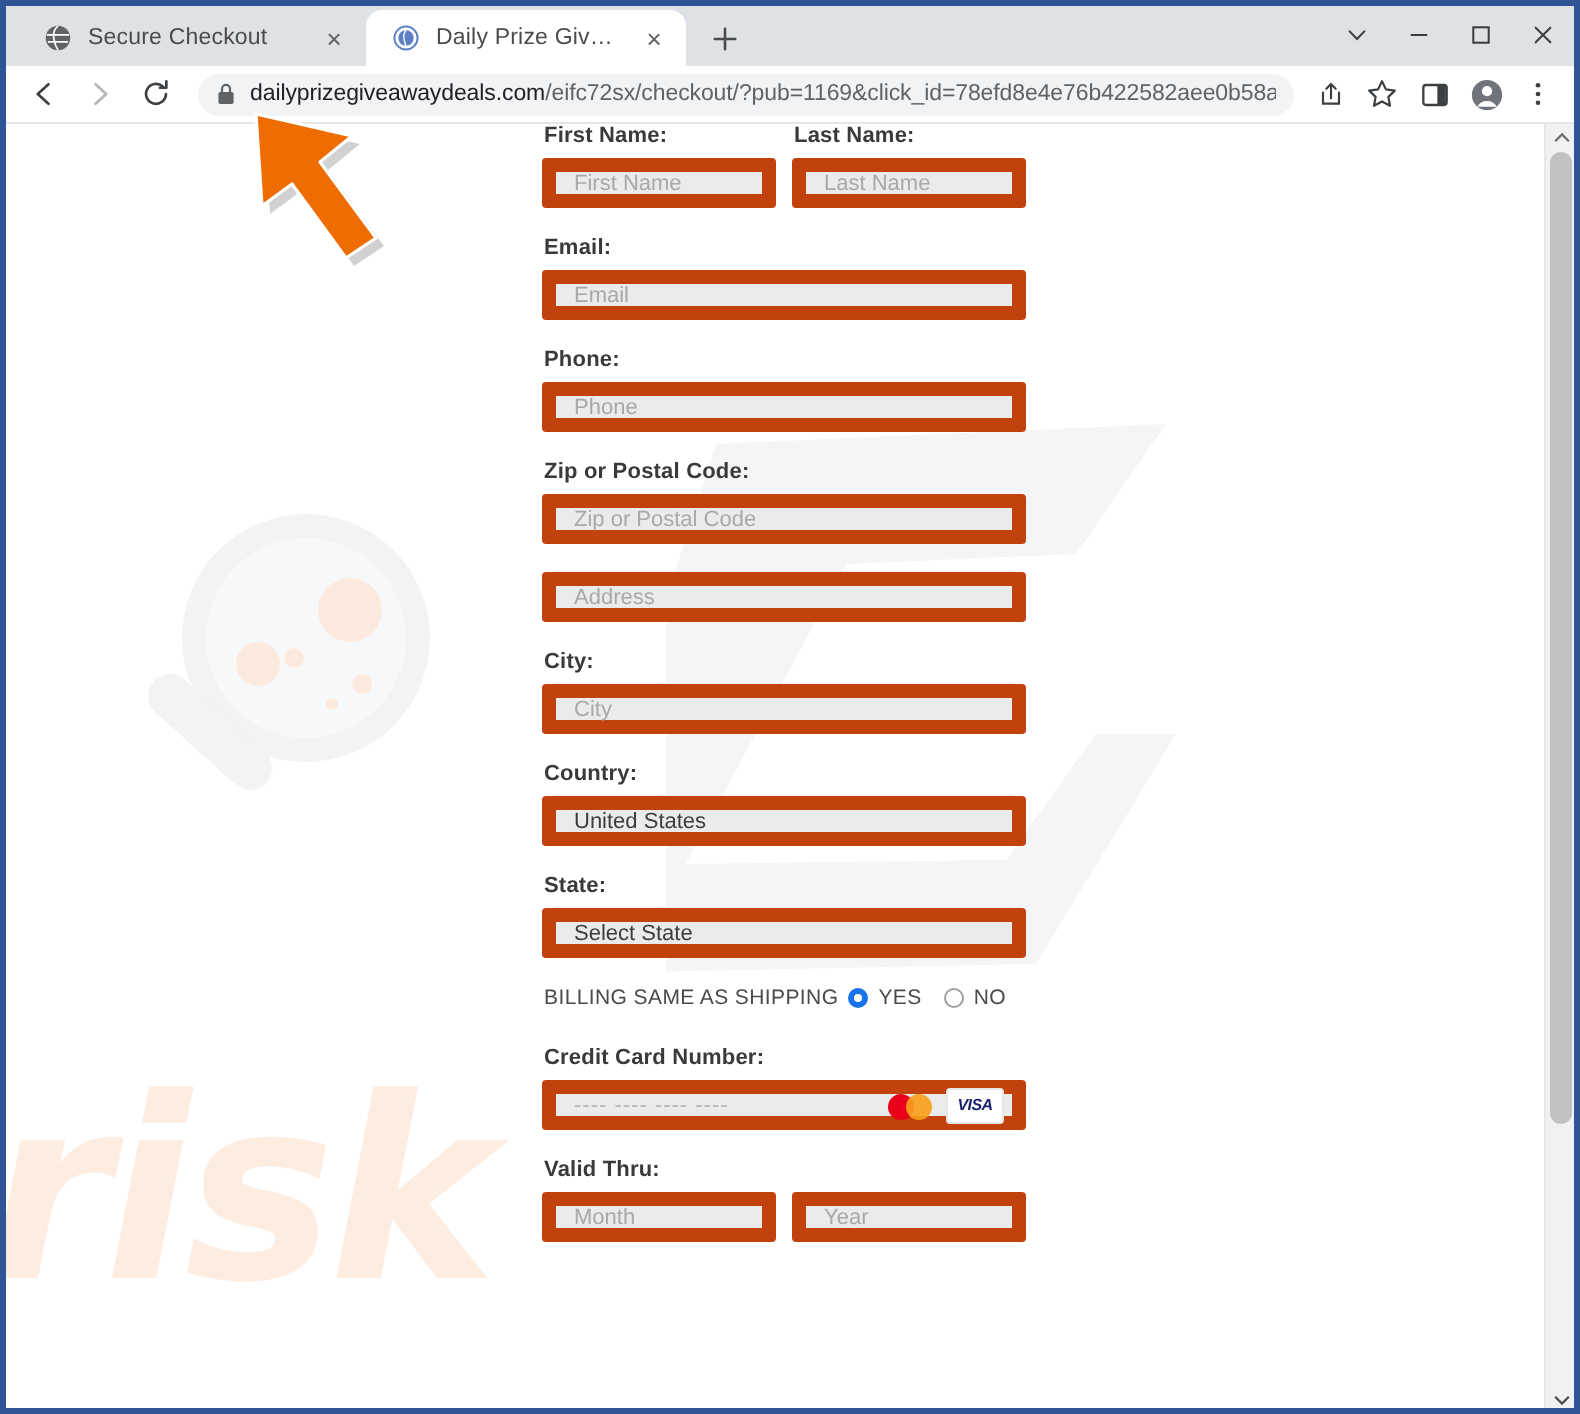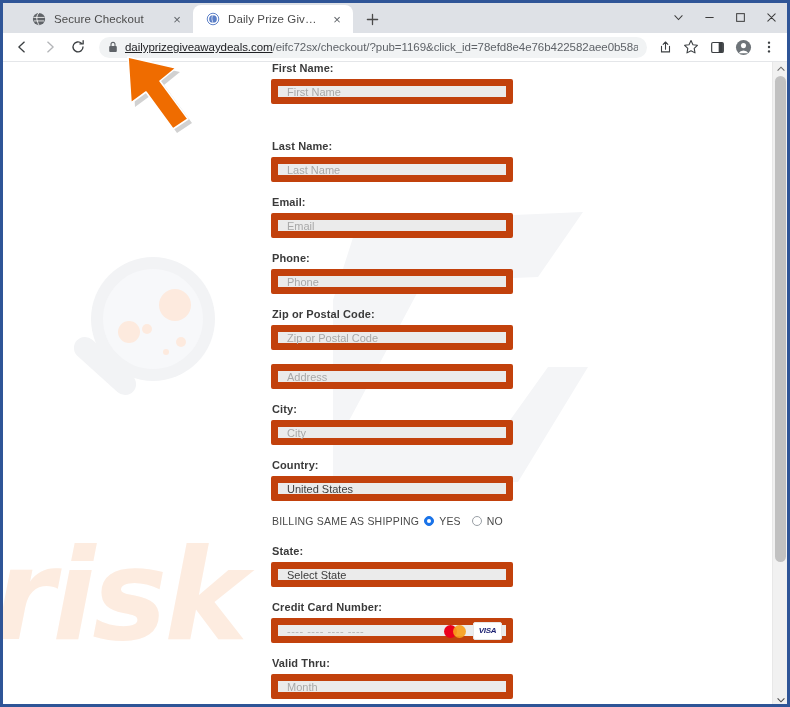--- a/index.html
+++ b/index.html
@@ -23,21 +23,21 @@
     overflow: hidden;
   }
 
   
   #tabstrip {
     position: relative;
     height: 30px;
     background: #dee1e6;
     display: flex;
     align-items: flex-end;
-    padding-left: 16px;
+    padding-left: 6px;
   }
   .tab {
     position: relative;
     height: 28px;
     display: flex;
     align-items: center;
     gap: 8px;
     padding: 0 8px 0 12px;
     border-radius: 8px 8px 0 0;
     font-size: 11.5px;
@@ -146,21 +146,20 @@
   #url-text {
     font-size: 11.5px;
     color: #5f6368;
     white-space: nowrap;
     overflow: hidden;
     text-overflow: clip;
     letter-spacing: -0.05px;
   }
   #url-text .host {
     color: #202124;
-    text-decoration: underline;
   }
   .tbicon {
     width: 24px;
     height: 24px;
     flex: 0 0 24px;
     display: flex;
     align-items: center;
     justify-content: center;
   }
 
@@ -223,23 +222,22 @@
     font-size: 11px;
     color: #a8a8a8;
     display: flex;
     align-items: center;
     padding: 0 9px;
     margin-bottom: 14px;
   }
   .input.filled { color: #3c3c3c; text-align: right; }
   .row2 {
     display: flex;
-    gap: 22px;
+    gap: 8px;
     margin-bottom: 0;
-    flex-direction: column;
   }
   .row2 > .col { flex: 1 1 0; min-width: 0; }
   .row2 .input { margin-bottom: 14px; }
 
   
   #billing-row {
     display: flex;
     align-items: center;
     gap: 5px;
     margin: 10px 0 18px 1px;
@@ -552,31 +550,31 @@
         <div>
           <div class="fld-label">City:</div>
           <div class="input">City</div>
         </div>
 
         <div>
           <div class="fld-label">Country:</div>
           <div class="input filled">United States</div>
         </div>
 
+        <div>
+          <div class="fld-label">State:</div>
+          <div class="input filled">Select State</div>
+        </div>
+
         <div id="billing-row">
           <span>BILLING SAME AS SHIPPING</span>
           <span class="radio on"></span>
           <span class="radio-label">YES</span>
           <span class="radio"></span>
           <span class="radio-label">NO</span>
-        </div>
-
-        <div>
-          <div class="fld-label">State:</div>
-          <div class="input filled">Select State</div>
         </div>
 
         <div>
           <div class="fld-label">Credit Card Number:</div>
           <div class="input card">
             <span class="card-dots">---- ---- ---- ----</span>
             <span class="card-logos">
               <span class="mc">
                 <span class="l"></span>
                   <span class="r"></span>

